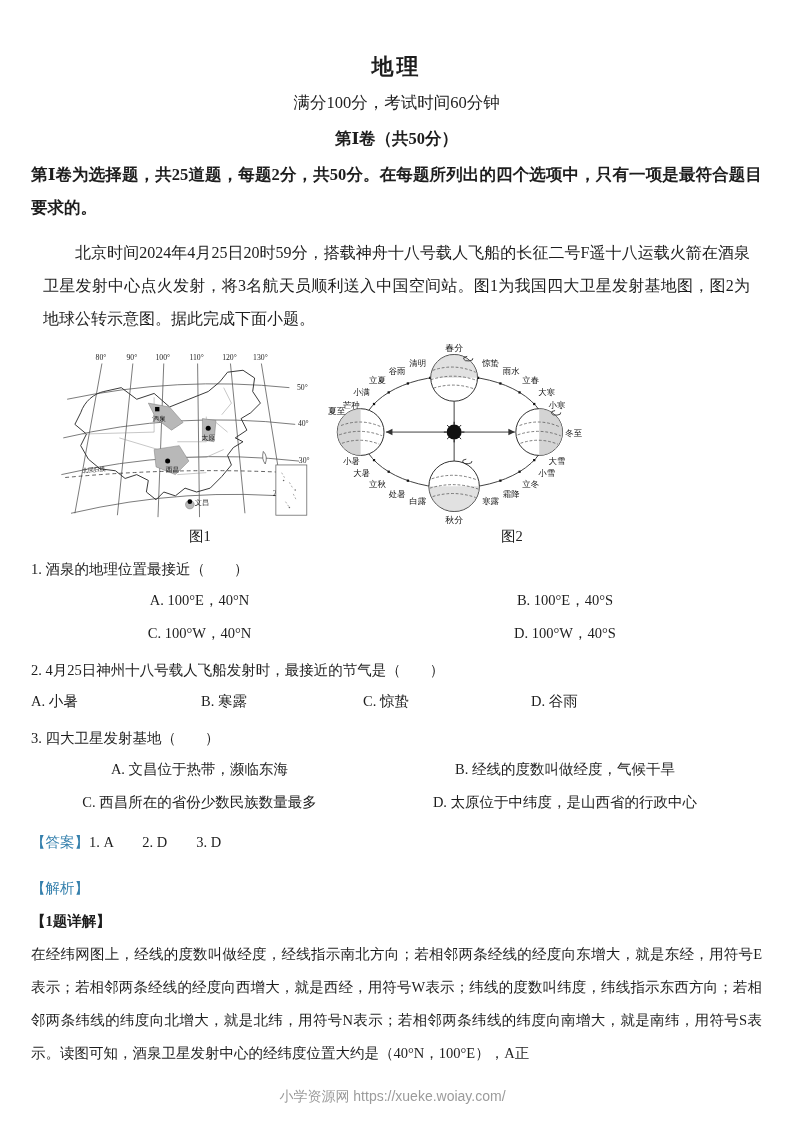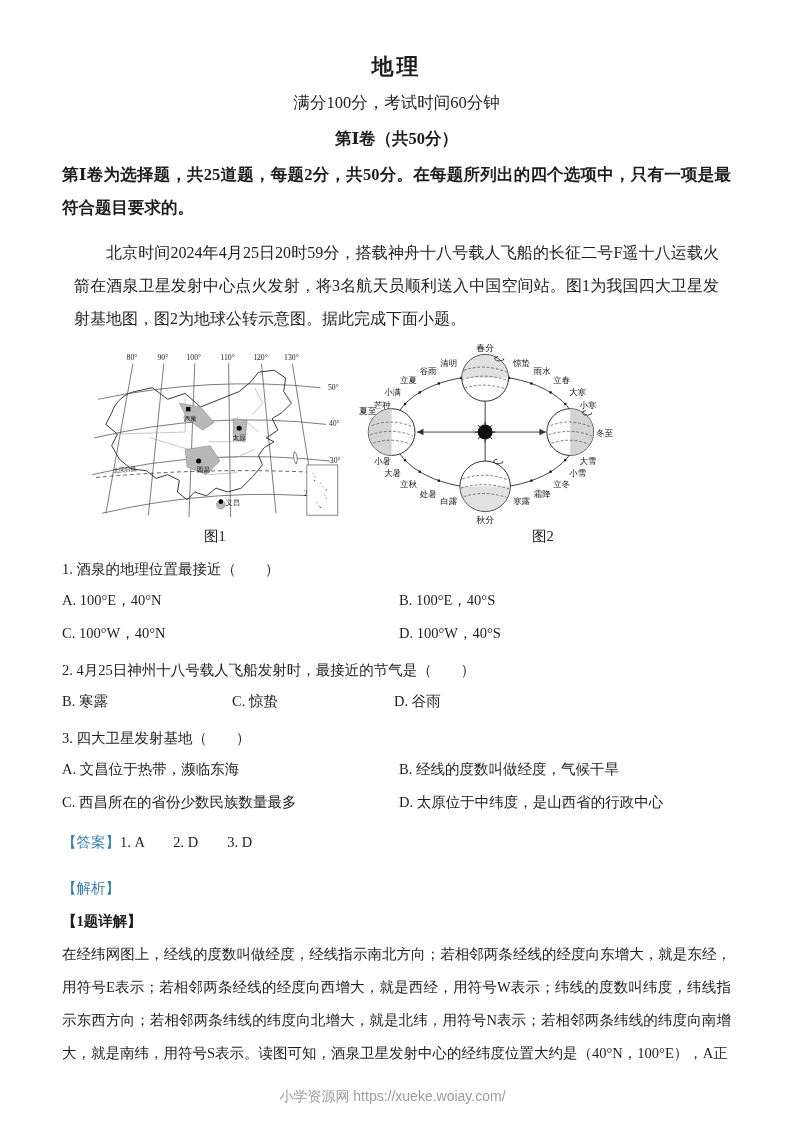--- a/index.html
+++ b/index.html
@@ -1,34 +1,34 @@
 <!DOCTYPE html>
 <html><head>
 <meta charset="utf-8">
 <style>
   html,body{margin:0;padding:0;background:#ffffff;}
   body{
     width:793px;height:1122px;position:relative;overflow:hidden;
     font-family:"Liberation Serif","DejaVu Serif",serif;color:#1d1d1d;
   }
-  .page{position:absolute;inset:0;padding:52px 62px 0;box-sizing:border-box;}
+  .page{position:absolute;inset:0;padding:52px 31px 0;box-sizing:border-box;}
   .title{text-align:center;font-size:22px;font-weight:bold;margin:0 0 10px;letter-spacing:3px;}
   .meta{text-align:center;font-size:16.5px;font-weight:normal;margin:0 0 14px;}
   .section{text-align:center;font-size:16.5px;font-weight:bold;margin:0 0 8px;}
   .instructions{font-size:16.5px;font-weight:bold;line-height:33px;margin:0 0 6px;text-align:justify;}
   .stimulus{font-size:16px;line-height:33px;text-indent:2em;margin:12px;text-align:justify;}
   .figures{position:relative;height:178px;margin-top:10px;}
   .fig-map{position:absolute;left:26px;top:2px;width:258px;height:172px;}
   .fig-orbit{position:absolute;left:296px;top:-6px;width:258px;height:184px;}
   .captions{position:relative;height:28px;font-size:14.5px;}
-  .cap1{position:absolute;left:142px;top:2px;}
+  .cap1{position:absolute;left:158px;top:2px;}
   .cap2{position:absolute;left:470px;top:2px;}
   .qblock{margin:0;}
   .stem{font-size:14.5px;line-height:32px;margin:0;}
-  .opts2{display:grid;grid-template-columns:337px 1fr;row-gap:12px;font-size:14.5px;line-height:21px;margin:5px 0 10px;}
+  .opts2{display:grid;grid-template-columns:337px 1fr;row-gap:12px;font-size:14.5px;line-height:21px;margin:5px 0 10px;text-align:center;}
   .opts4{display:grid;grid-template-columns:170px 162px 168px 1fr;font-size:14.5px;line-height:21px;margin:5px 0 10px;}
   .answer-line{font-size:14.5px;line-height:33px;margin-top:13px;}
   .blue{color:#3580ad;}
   .detail-head{font-size:14.5px;font-weight:bold;line-height:33px;}
   .explain{font-size:14.5px;line-height:33px;margin:0;text-align:justify;}
   .footer{position:absolute;left:0;right:8px;bottom:16px;text-align:center;
     font-family:"Liberation Sans","DejaVu Sans",sans-serif;font-size:14px;color:#9b9b9b;}
   svg text{font-family:"Liberation Serif","DejaVu Serif",serif;}
 </style>
 </head>
@@ -266,20 +266,21 @@
       <span>A. 100°E，40°N</span>
       <span>B. 100°E，40°S</span>
       <span>C. 100°W，40°N</span>
       <span>D. 100°W，40°S</span>
     </div>
   </div>
 
   <div class="qblock">
     <p class="stem">2. 4月25日神州十八号载人飞船发射时，最接近的节气是（　　）</p>
     <div class="opts4">
+      <span>A. 小暑</span>
       <span>B. 寒露</span>
       <span>C. 惊蛰</span>
       <span>D. 谷雨</span>
     </div>
   </div>
 
   <div class="qblock">
     <p class="stem">3. 四大卫星发射基地（　　）</p>
     <div class="opts2">
       <span>A. 文昌位于热带，濒临东海</span>

